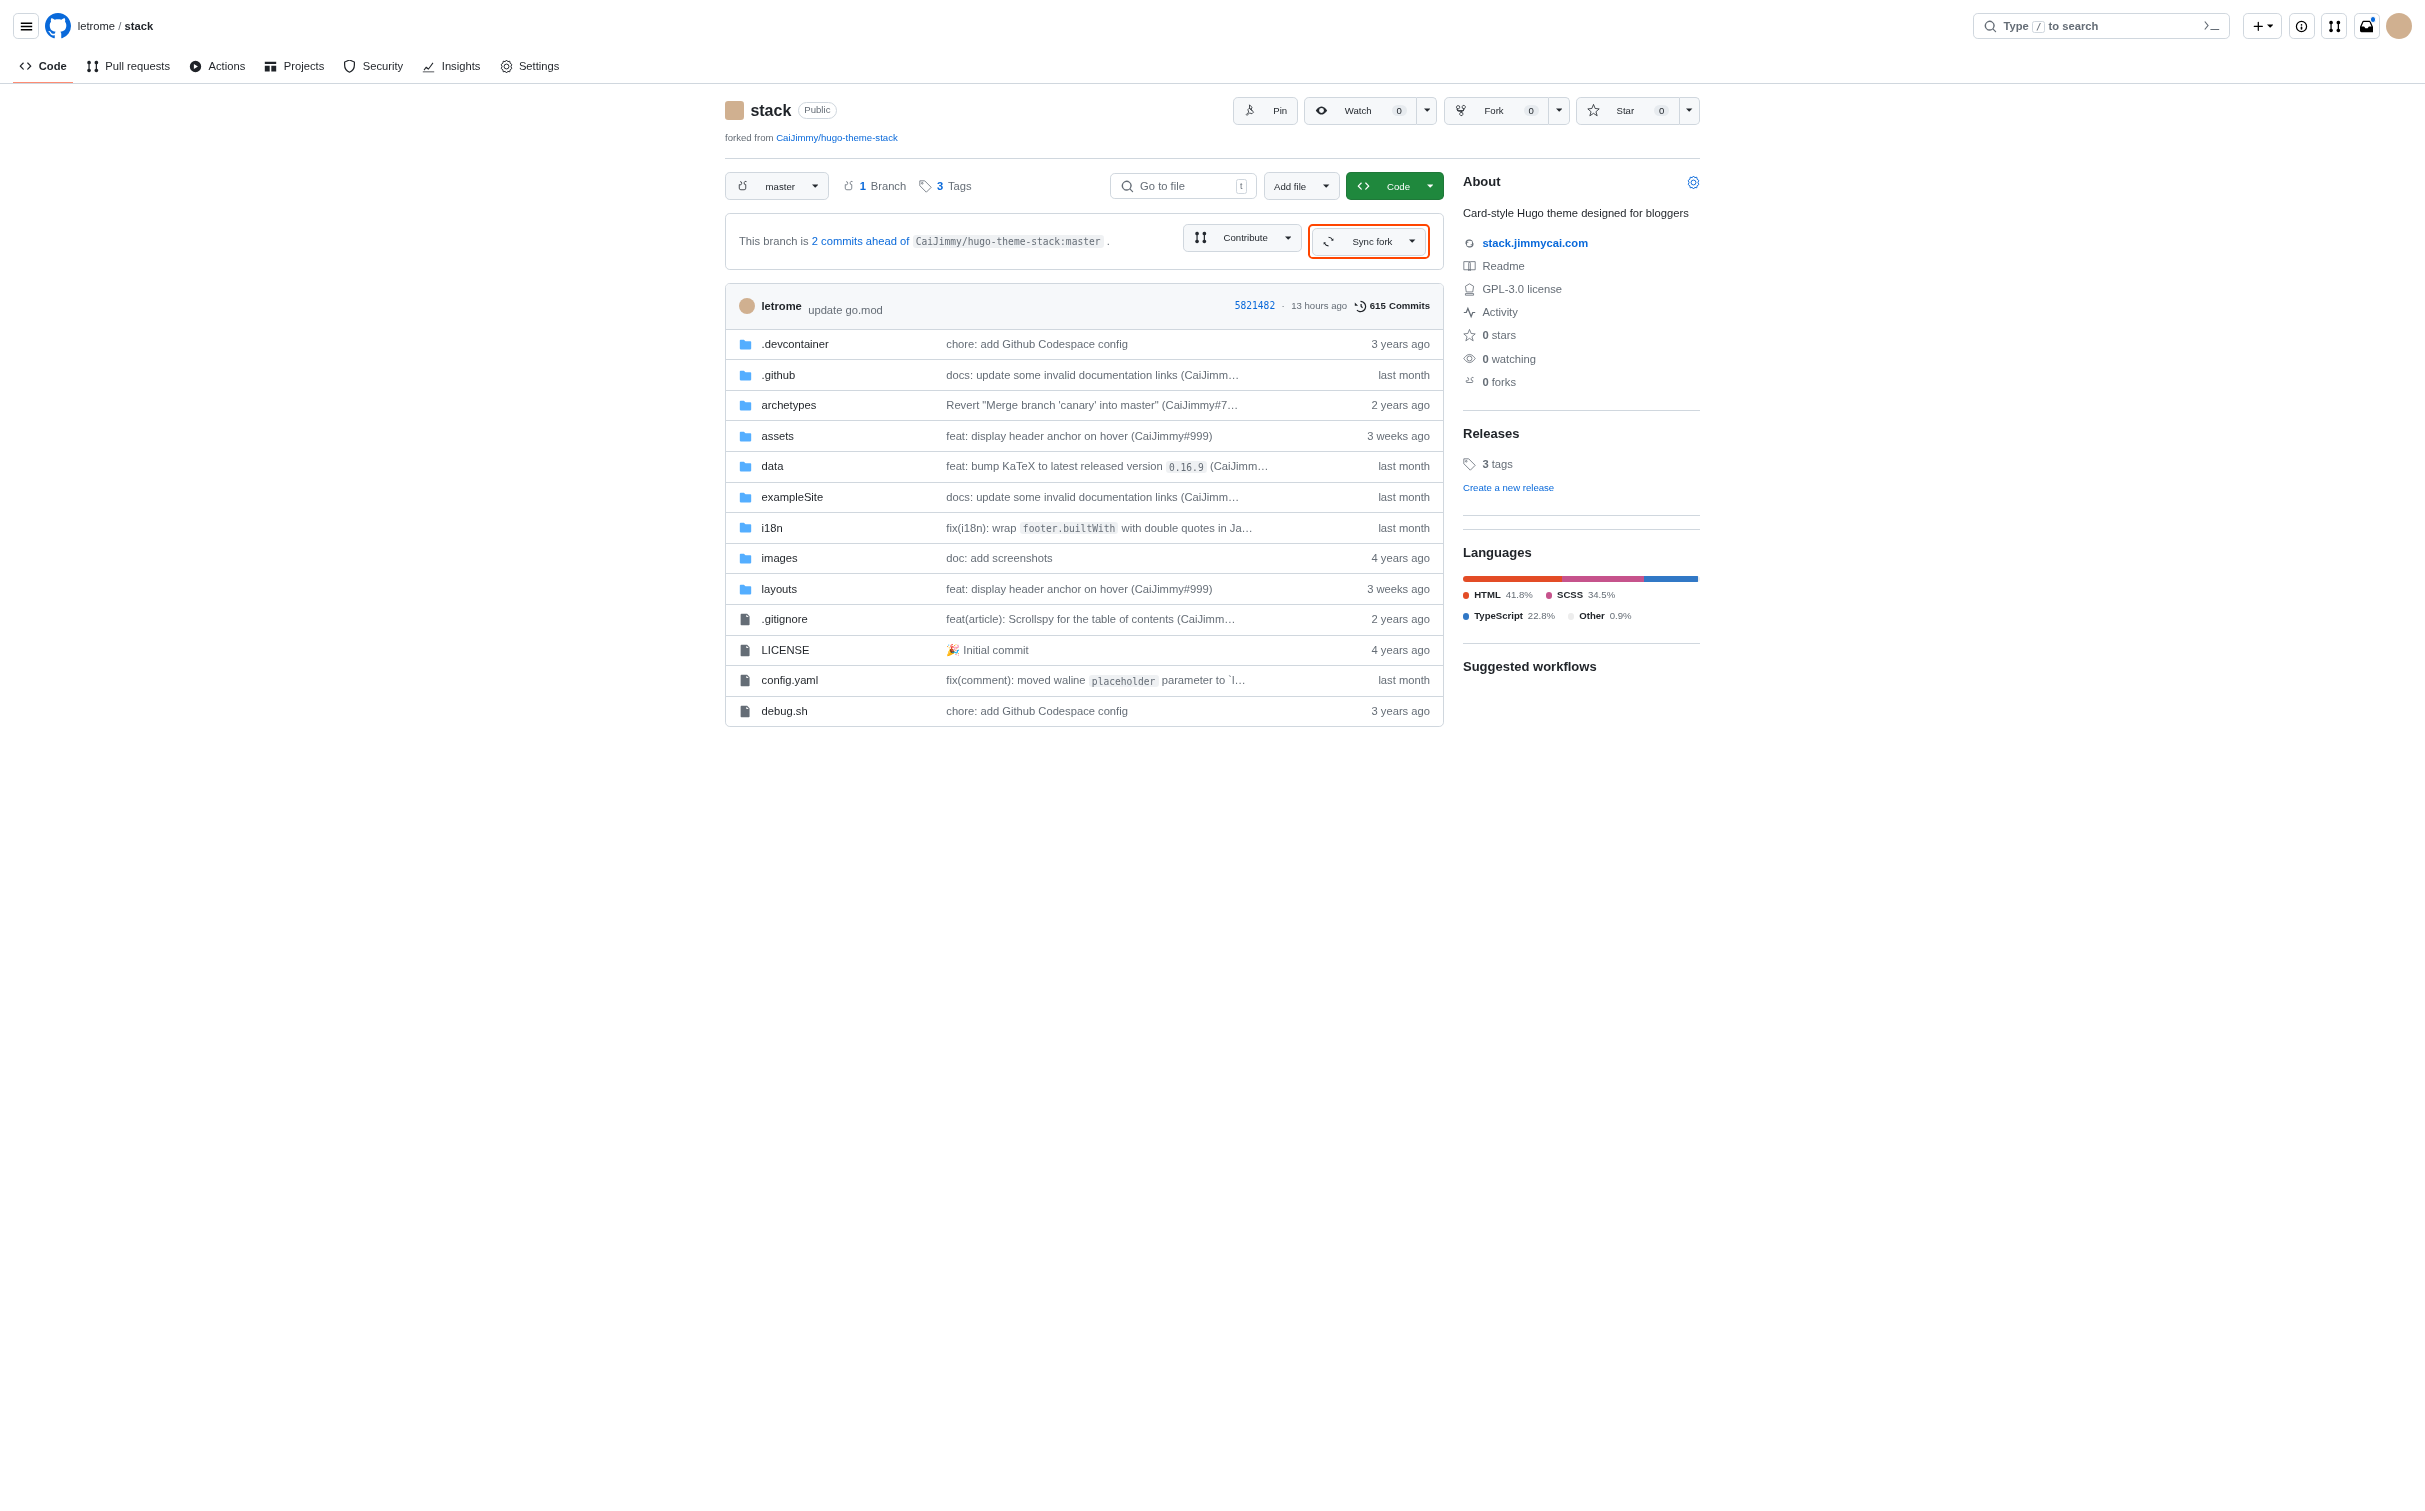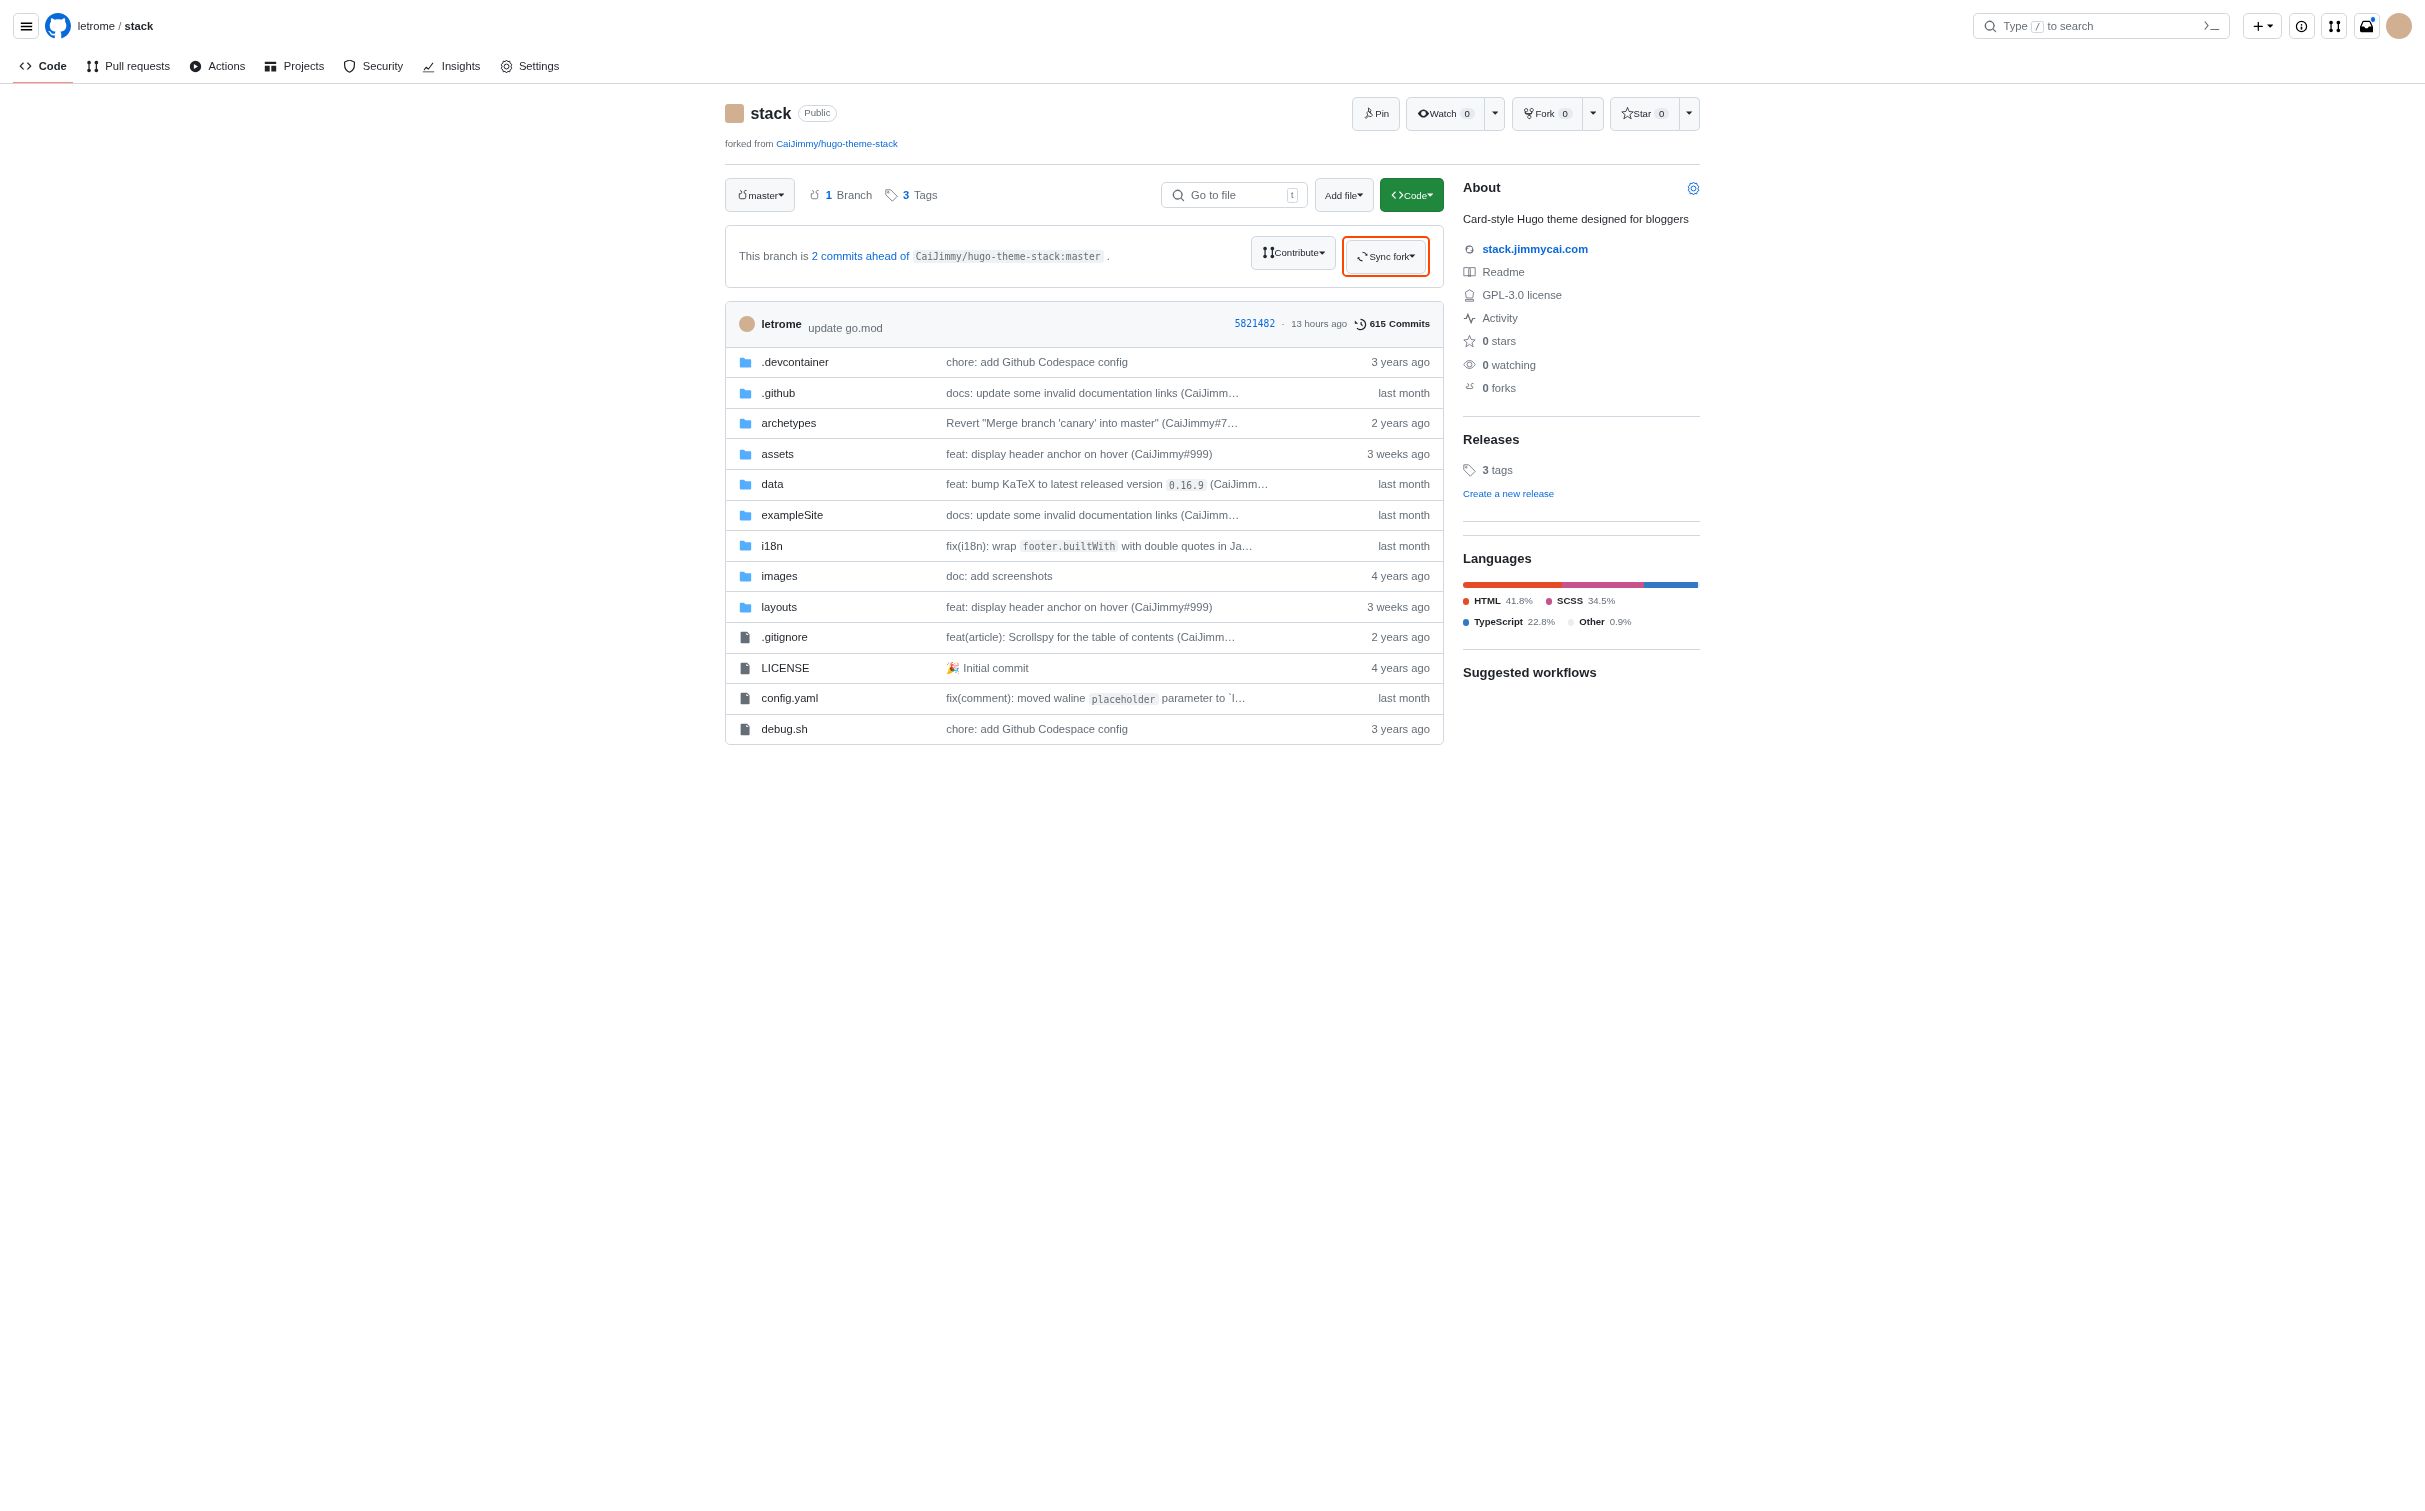--- a/index.html
+++ b/index.html
@@ -36,21 +36,21 @@
     .search-bar {
       display: flex; align-items: center;
       border: 0.8px solid #d0d7de;
       border-radius: 4.8px;
       padding: 0 9.6px;
       height: 26px;
       width: 257px;
       color: #656d76;
       gap: 6.4px;
     }
-    .search-bar-text { flex: 1; color: #656d76; }
+    .search-bar-text { flex: 1; color: #656d76; font-weight: bold; }
     .kbd-hint { color: #656d76; }
     .header-right { display: flex; align-items: center; gap: 6.4px; }
     .icon-btn {
       width: 26px; height: 26px;
       border: 0.8px solid #d0d7de;
       border-radius: 4.8px;
       background: transparent;
       display: flex; align-items: center; justify-content: center;
       cursor: pointer;
       position: relative;
@@ -99,22 +99,22 @@
     .repo-name { font-size: 16px; font-weight: 600; }
     .visibility-badge {
       border: 0.8px solid #d0d7de;
       border-radius: 2em;
       padding: 0 5.6px;
       font-size: 9.6px;
       color: #656d76;
     }
     .repo-actions { display: flex; gap: 6.4px; }
     .btn {
-      display: inline-flex; align-items: center; gap: 0;
-      height: 34px;
+      display: inline-flex; align-items: center; gap: 17px;
+      height: 28px;
       padding: 0 9.6px;
       border: 0.8px solid #d0d7de;
       border-radius: 4.8px;
       background: #f6f8fa;
       font-size: 9.6px;
       cursor: pointer;
       color: #24292f;
     }
     .btn-group { display: inline-flex; }
     .btn-group .btn { border-radius: 0; }

